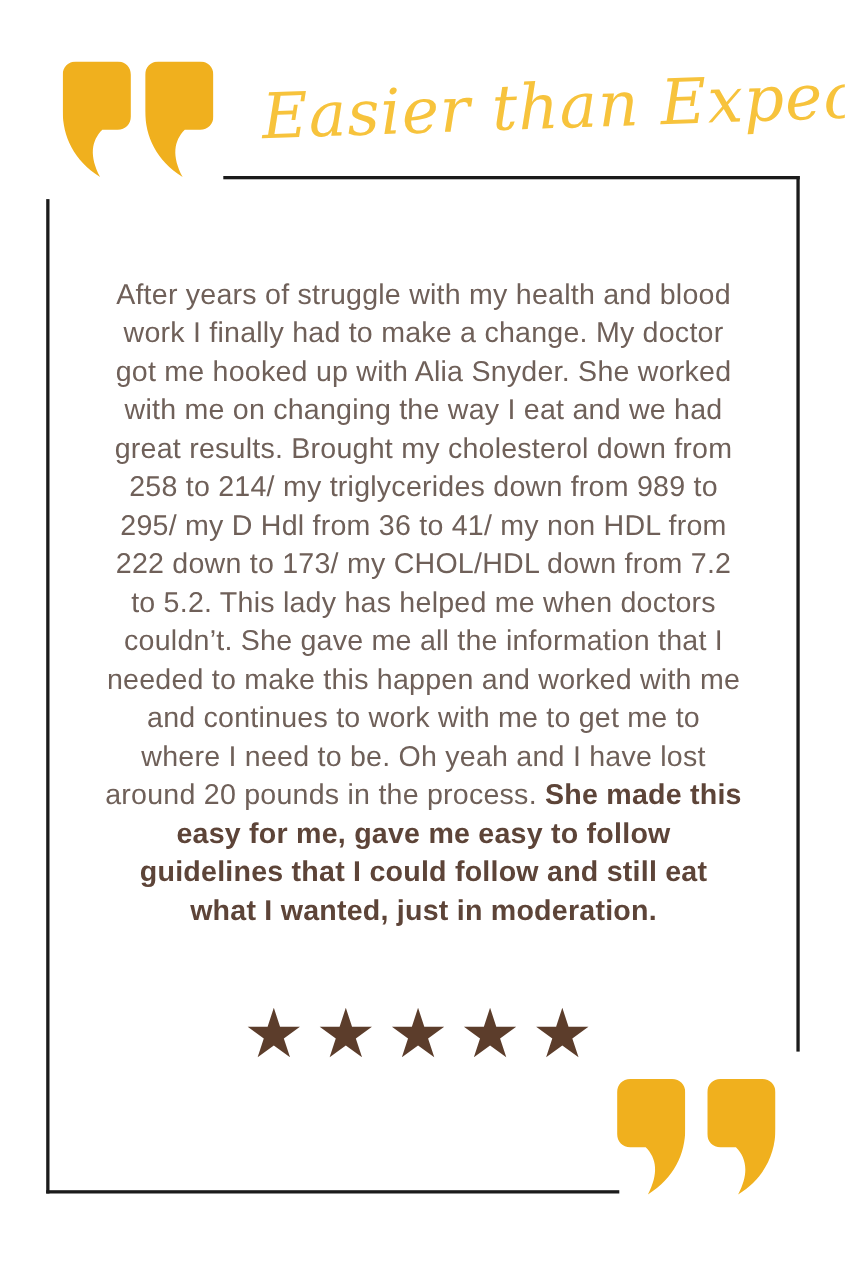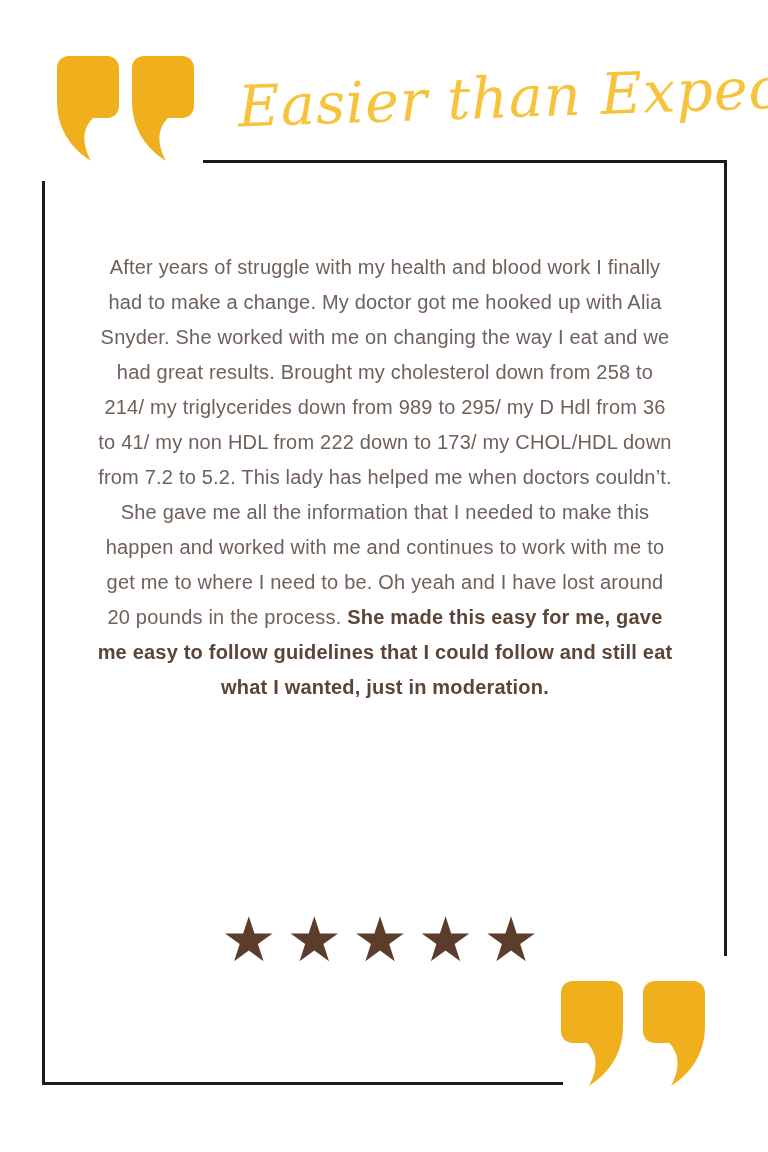--- a/index.html
+++ b/index.html
@@ -29,21 +29,21 @@
   
   .bline{position:absolute;background:#1b1b1b;}
   .b-top{left:203px;top:160px;width:524px;height:3px;}
   .b-right{left:724px;top:160px;width:3px;height:796px;}
   .b-bottom{left:42px;top:1082px;width:521px;height:3px;}
   .b-left{left:42px;top:181px;width:3px;height:904px;}
 
   
   .testimonial{
     position:absolute;left:95px;top:250px;width:580px;
-    font-size:20px;line-height:35px;text-align:center;
+    font-size:26px;line-height:35px;text-align:center;
     color:#6F6059;letter-spacing:0.2px;
   }
   .testimonial .bold{font-weight:bold;color:#5D4438;}
 
   
   .stars{
     position:absolute;left:43px;top:906px;width:684px;
     text-align:center;font-size:62px;line-height:1.1;
     color:#5C3D2B;letter-spacing:10px;
     font-family:"DejaVu Sans", sans-serif;

